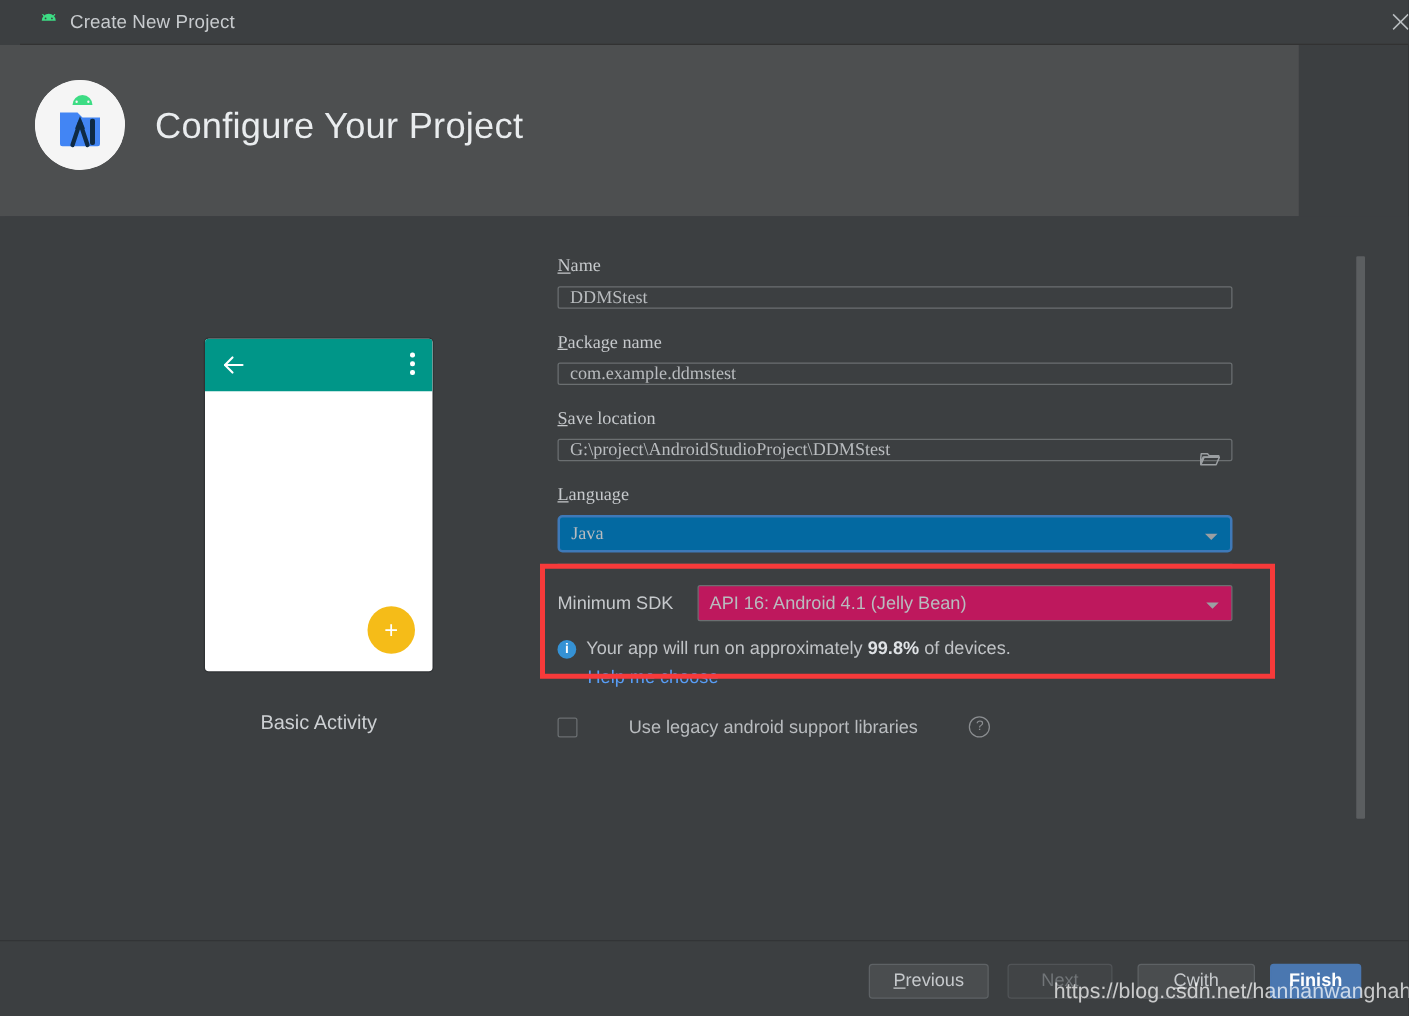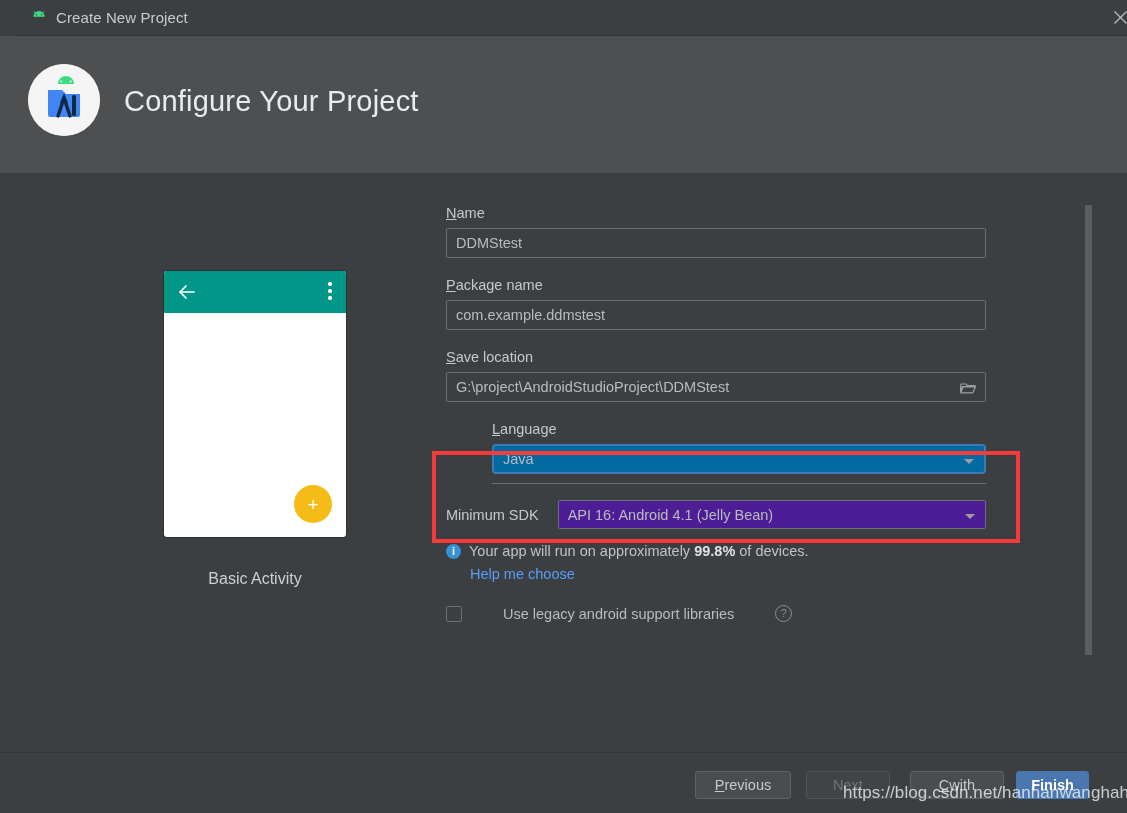--- a/index.html
+++ b/index.html
@@ -52,21 +52,21 @@
     width: 46px; height: 35px;
     display: flex;
     align-items: center;
     justify-content: center;
     color: #b9bdc0;
   }
   
   .header {
     position: absolute;
     left: 0; top: 36px;
-    width: 1127px;
+    width: 1039px;
     height: 137px;
     background: #4d4f50;
   }
   .header-logo {
     position: absolute;
     left: 28px; top: 28px;
     width: 72px; height: 72px;
     border-radius: 50%;
     background: #f5f5f5;
     overflow: hidden;
@@ -168,32 +168,32 @@
     width: 540px;
   }
   .field-label {
     font-size: 14.5px;
     color: #c6c9cc;
     margin-bottom: 7px;
   }
   .field-label u { text-decoration: underline; }
   .text-input {
     position: relative;
-    height: 30px;
+    height: 18px;
     background: #3c3f41;
     border: 1px solid #6b6f71;
     border-radius: 2px;
     display: flex;
     align-items: center;
     padding: 0 9px;
     box-sizing: border-box;
     font-size: 14.5px;
     color: #b9bcbf;
   }
-  .field-group { margin-bottom: 19px; }
+  .field-group { margin-bottom: 19px; font-family: Liberation Serif, serif; }
   .folder-icon {
     position: absolute;
     right: 9px; top: 8px;
     width: 16px; height: 13px;
   }
   .combo {
     position: relative;
     height: 30px;
     background: #0369a1;
     border: 1px solid #6b6f71;
@@ -241,21 +241,21 @@
   .sdk-label {
     font-size: 14.5px;
     color: #c6c9cc;
     white-space: nowrap;
     margin-right: 19px;
   }
   .sdk-combo {
     position: relative;
     flex: 1;
     height: 29px;
-    background: #4c1d95;
+    background: #be185d;
     border: 1px solid #6b6f71;
     border-radius: 2px;
     display: flex;
     align-items: center;
     padding: 0 9px;
     box-sizing: border-box;
     font-size: 14.5px;
     color: #b9bcbf;
   }
   .info-row {
@@ -470,21 +470,21 @@
           <span>G:\project\AndroidStudioProject\DDMStest</span>
           <span class="folder-icon">
             <svg width="16" height="13" viewBox="0 0 16 13">
               <path d="M1 3 h5 l1.4 1.6 h7.6 v0.9 h-12.4 l-2.6 6 z" fill="none" stroke="#9b9fa2" stroke-width="1.2" stroke-linejoin="round"></path>
               <path d="M3.3 5.8 h12.2 l-2.6 6 h-12.2 z" fill="none" stroke="#9b9fa2" stroke-width="1.2" stroke-linejoin="round"></path>
             </svg>
           </span>
         </div>
       </div>
 
-      <div class="field-group" style="margin-bottom:16px;margin-left:46px;">
+      <div class="field-group" style="margin-bottom:16px;">
         <div class="field-label"><u>L</u><span>anguage</span></div>
         <div class="combo focused">
           <span>Java</span>
           <span class="caret"></span>
         </div>
         <div class="combo-underline"></div>
       </div>
 
       <div class="sdk-row">
         <span class="sdk-label">Minimum SDK</span>

